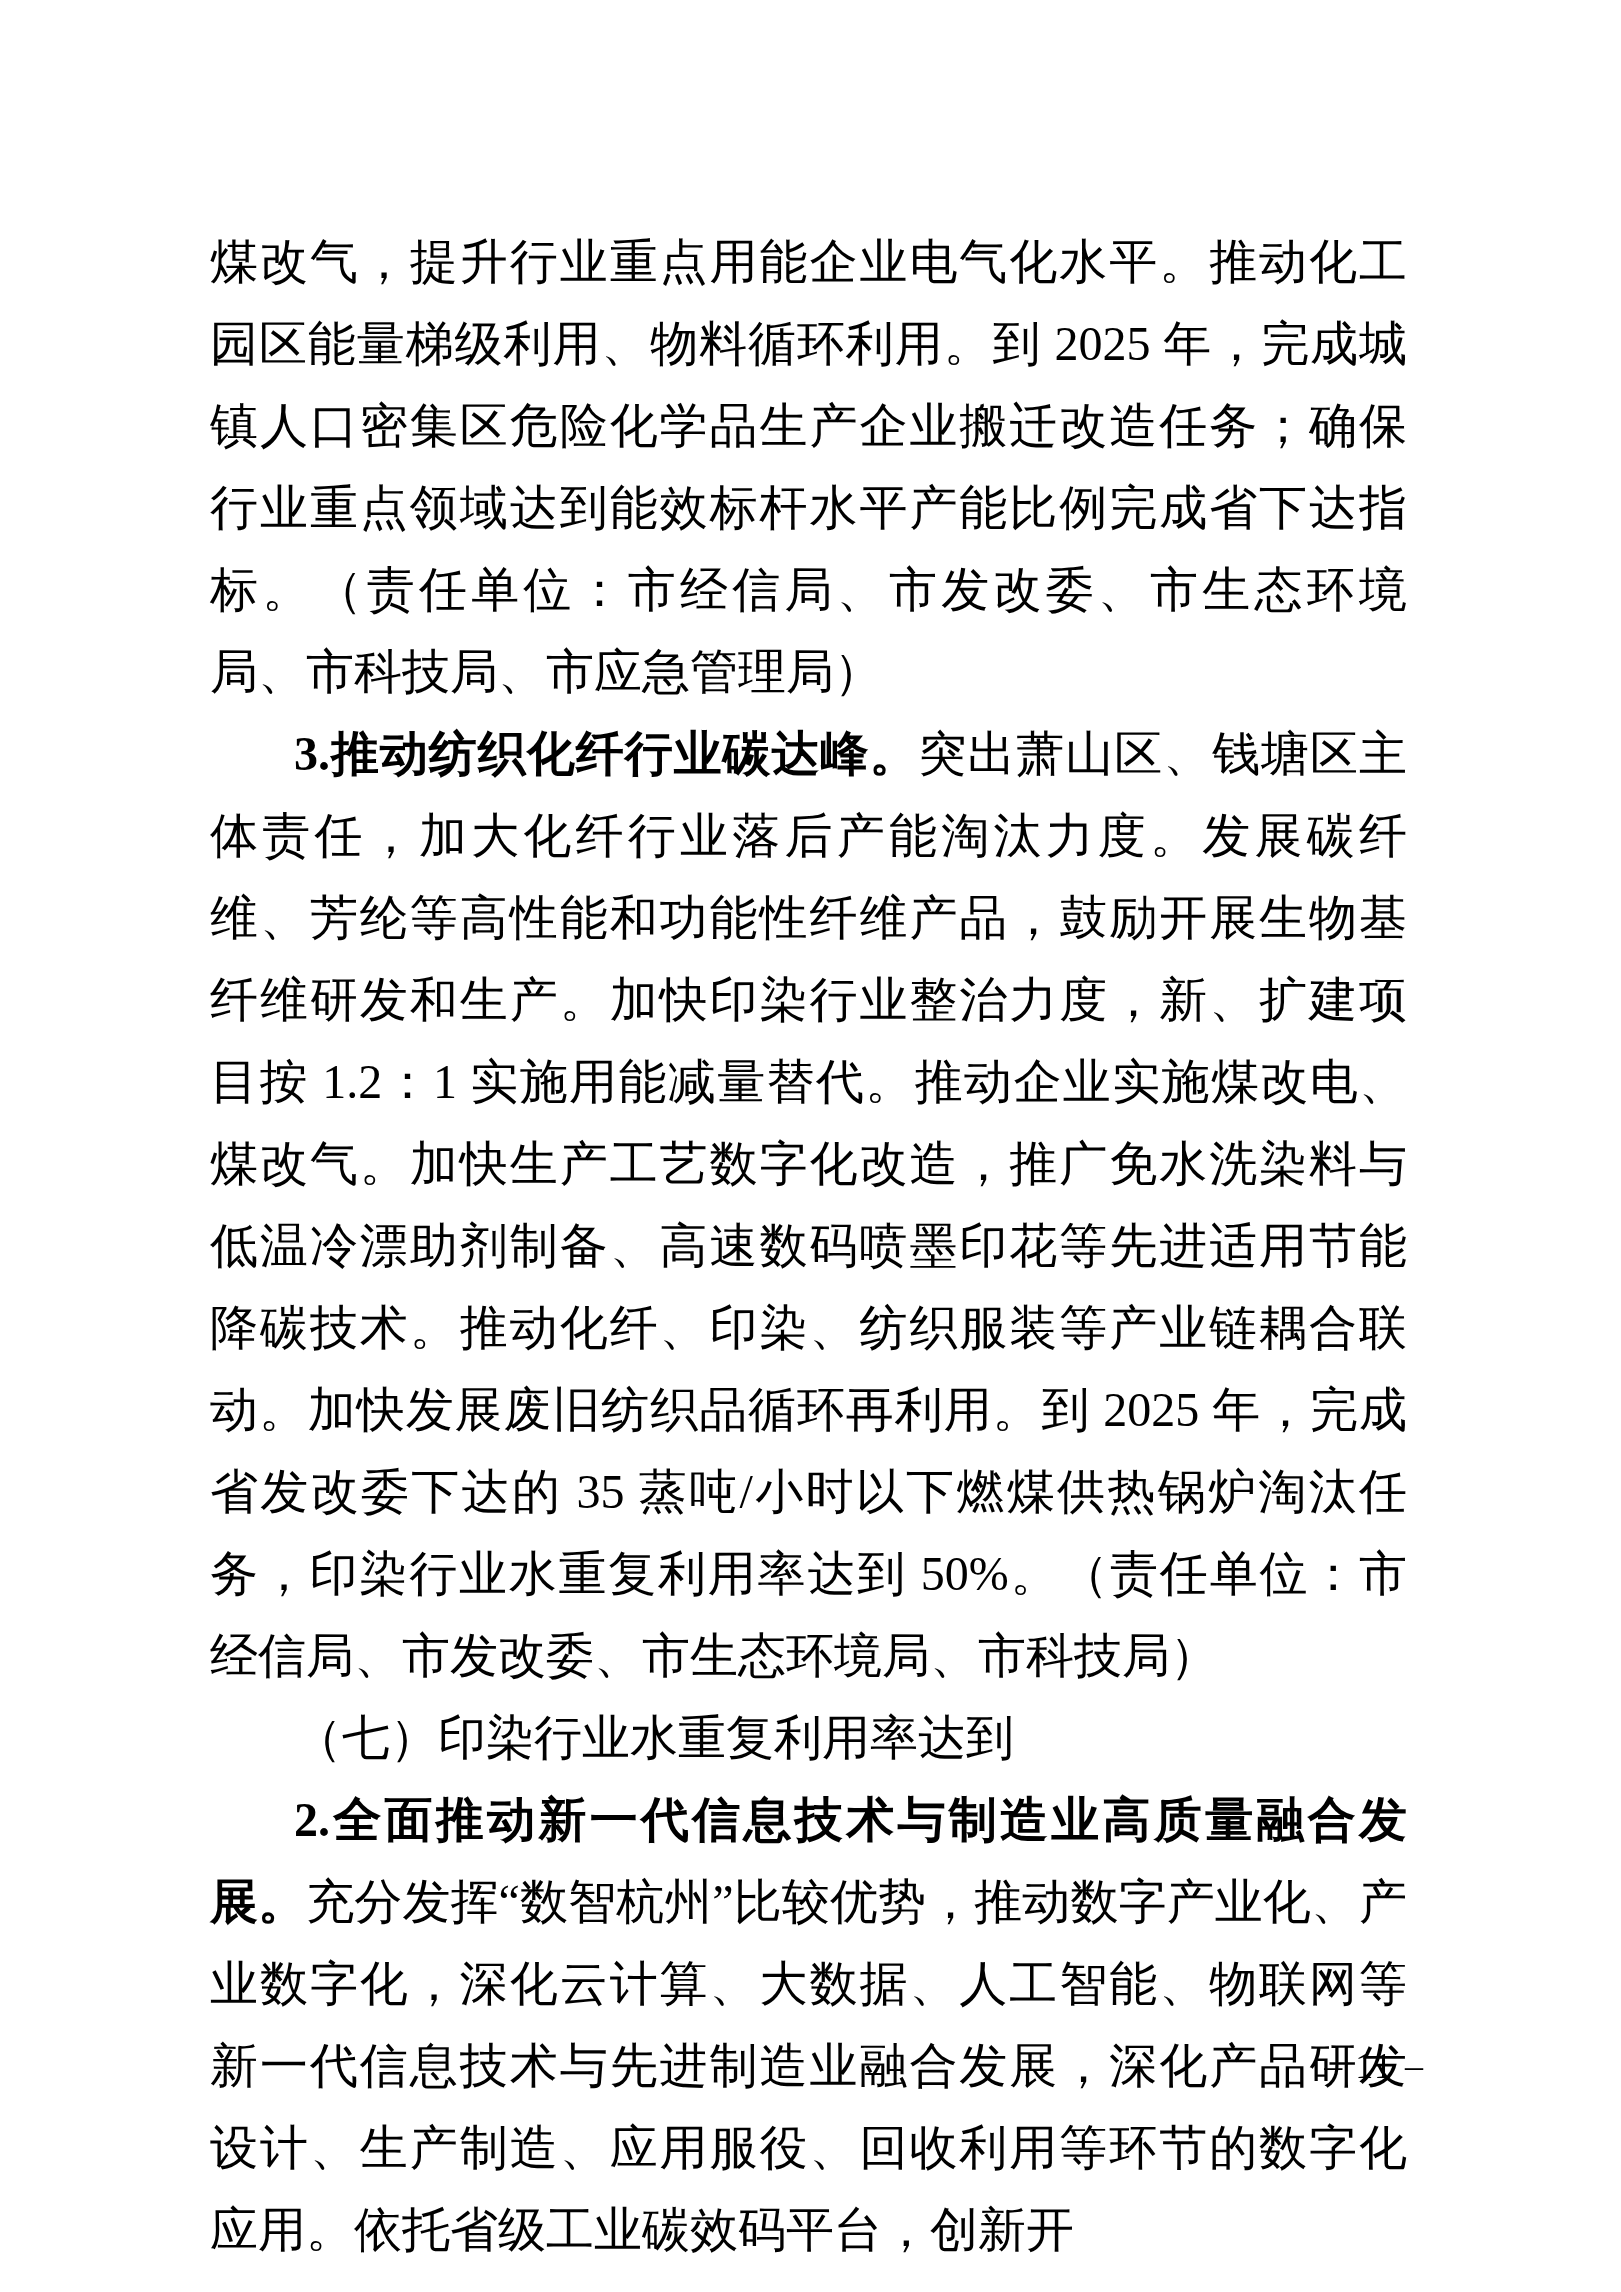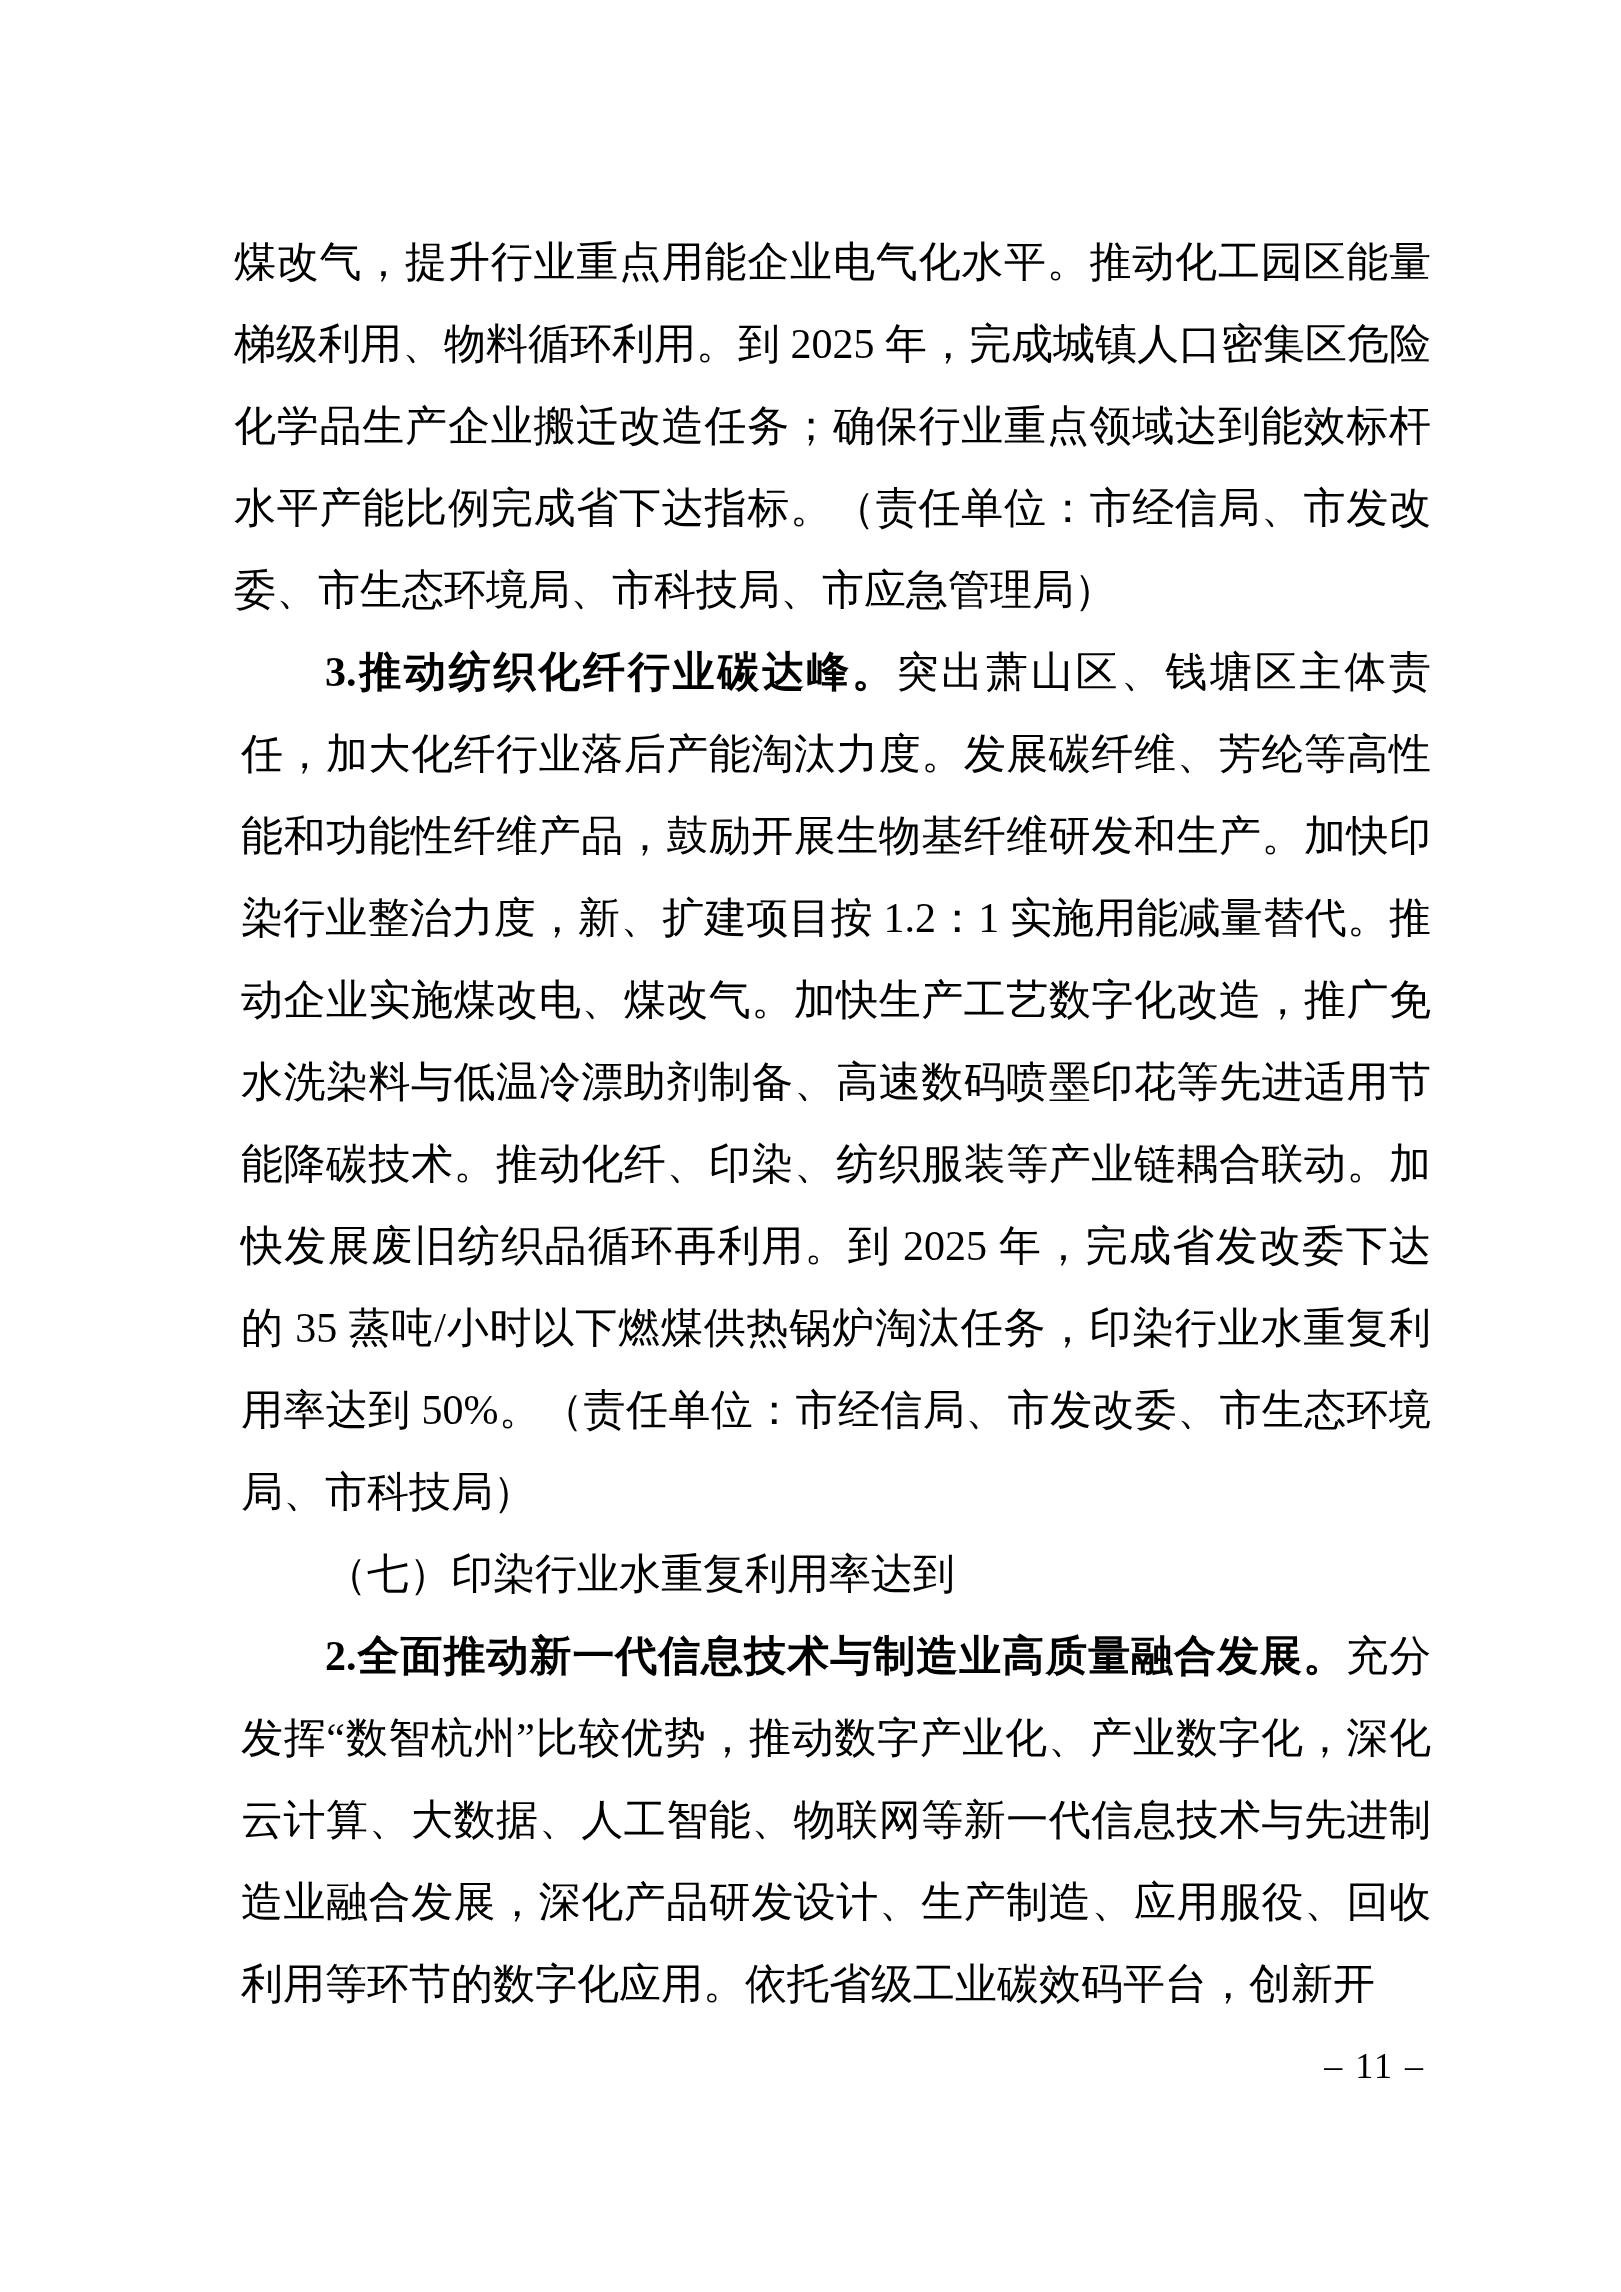--- a/index.html
+++ b/index.html
@@ -11,35 +11,34 @@
     position: relative;
     width: 1621px;
     height: 2293px;
     background: #ffffff;
     color: #000000;
     font-family: "Liberation Serif", "DejaVu Serif", serif;
     overflow: hidden;
   }
   .content {
     position: absolute;
-    left: 234px;
+    left: 210px;
     top: 221px;
     width: 1197px;
-    font-size: 42px;
+    font-size: 48px;
     line-height: 82px;
     text-align: justify;
     text-justify: inter-ideograph;
   }
   .para {
     margin: 0;
     padding: 0;
   }
   .para.indent {
     text-indent: 84px;
-    margin-left: 7px;
   }
   .lead-bold {
     font-weight: bold;
   }
   .section-heading {
     font-weight: normal;
   }
   .footer-pagenum {
     position: absolute;
     top: 2045px;

